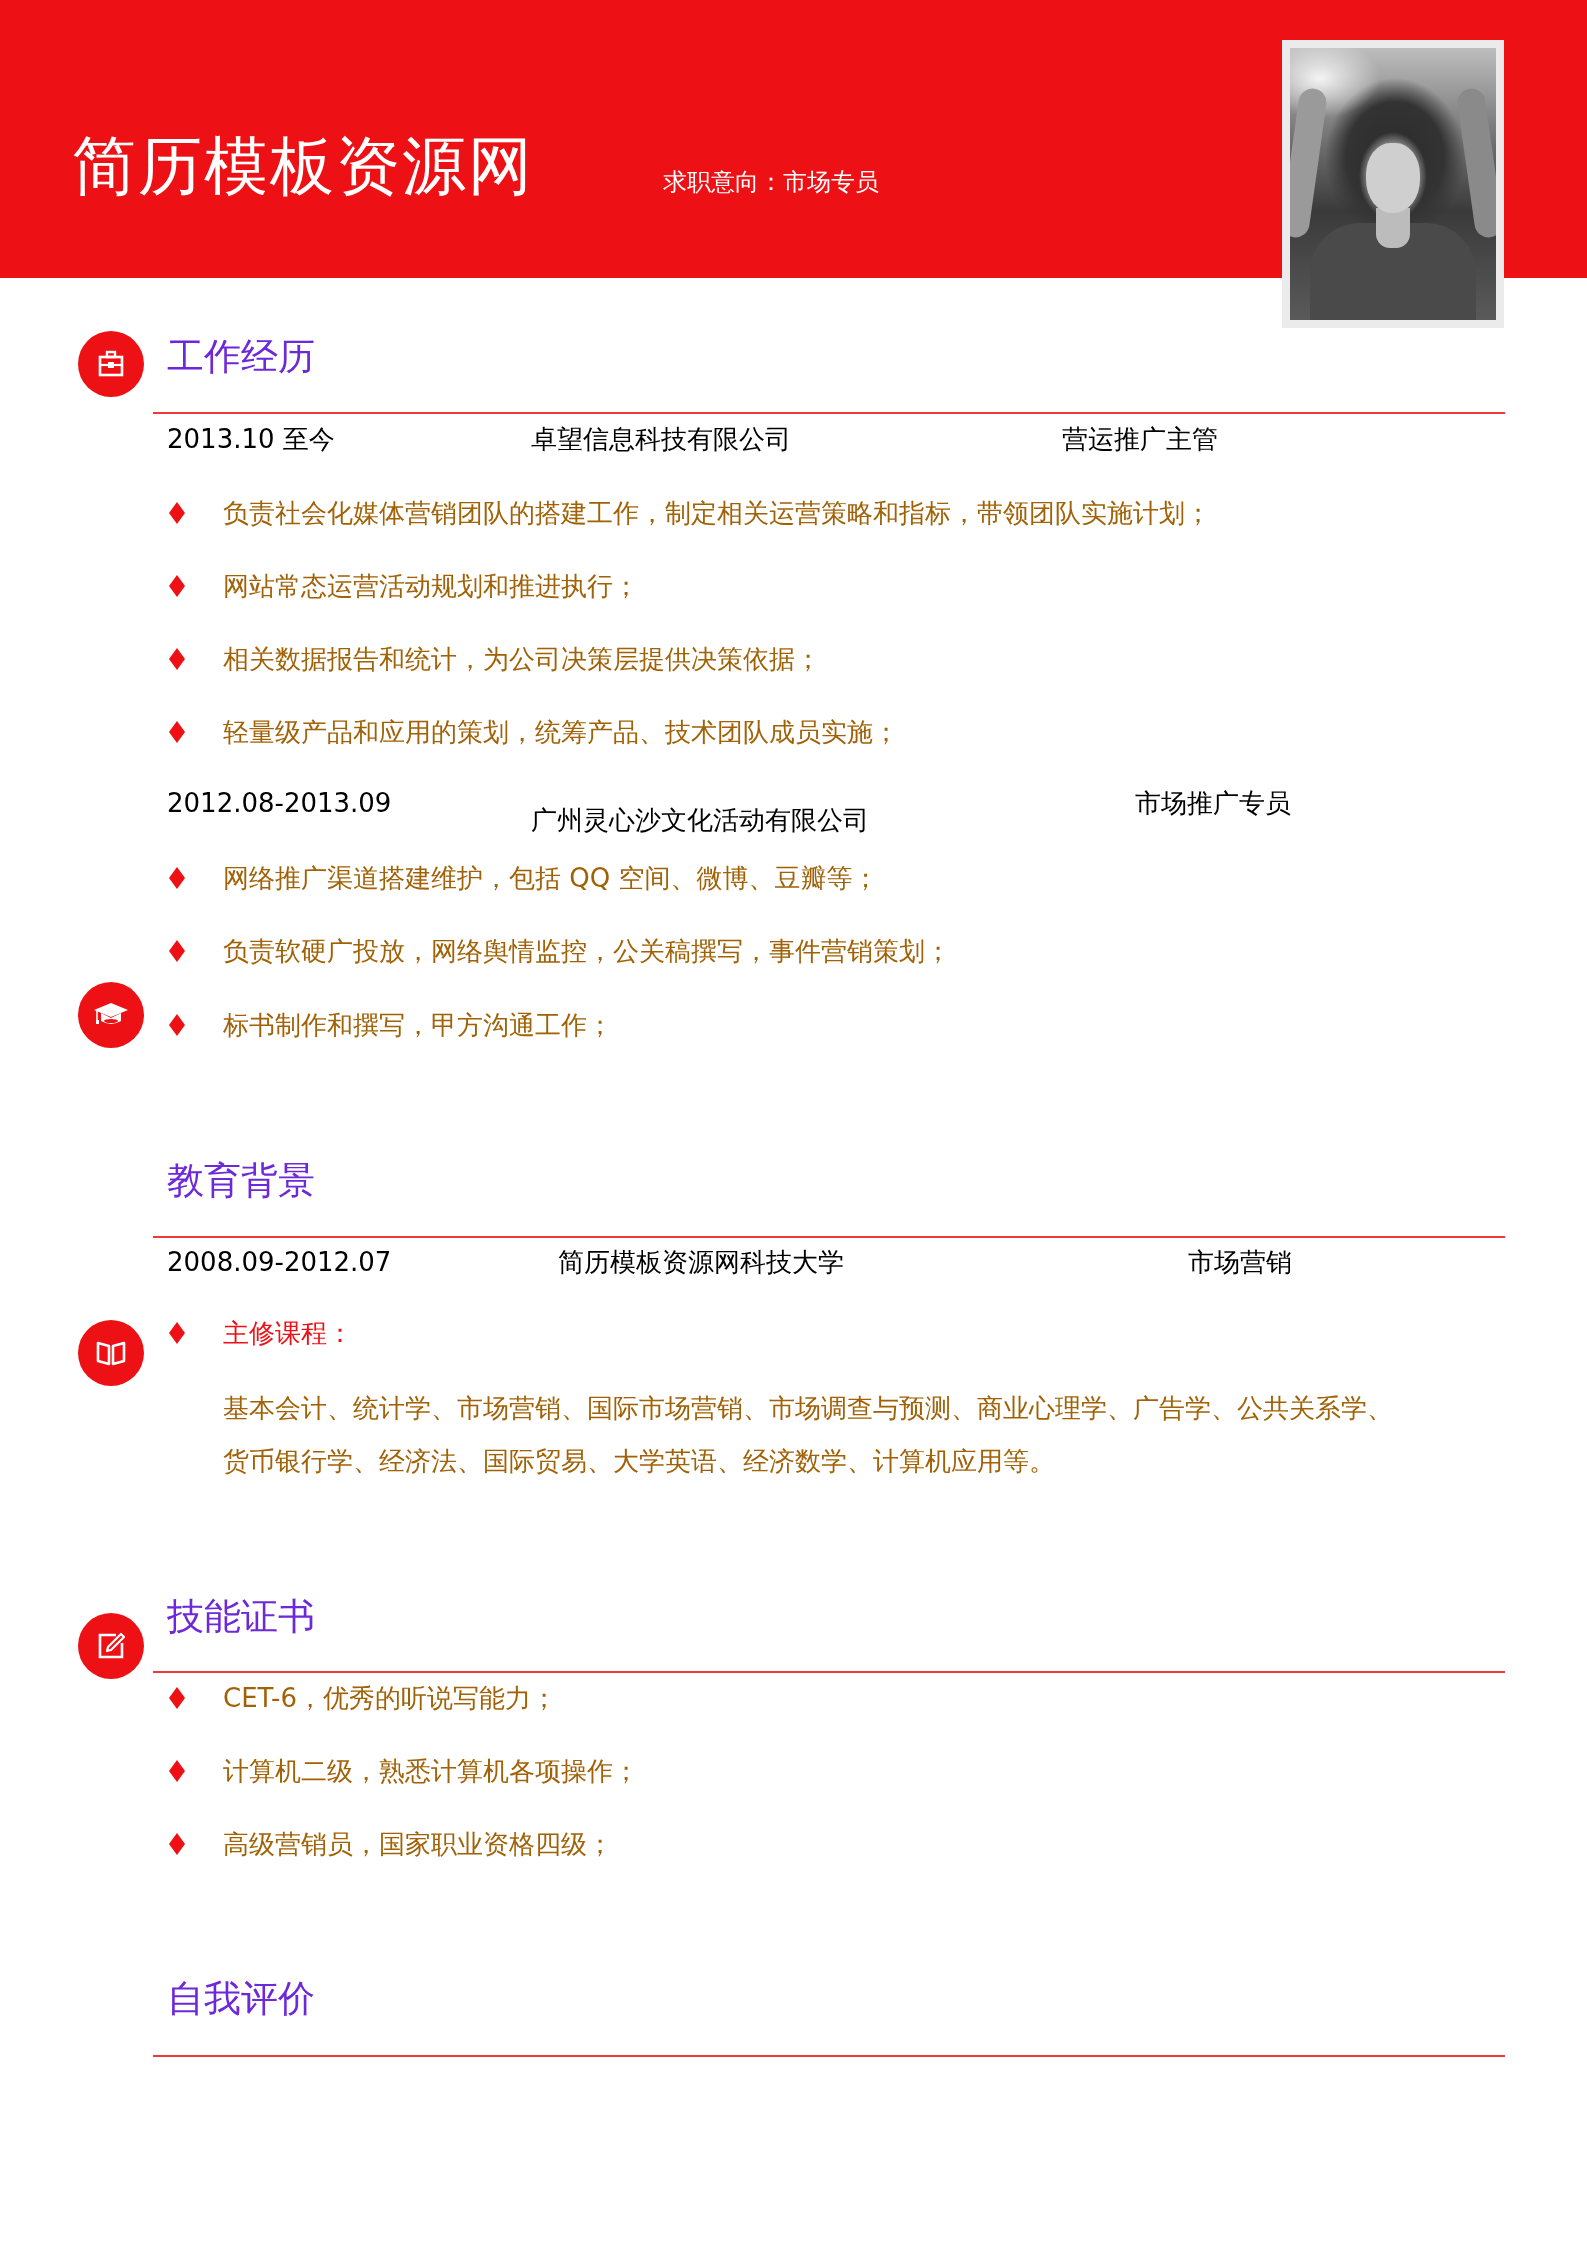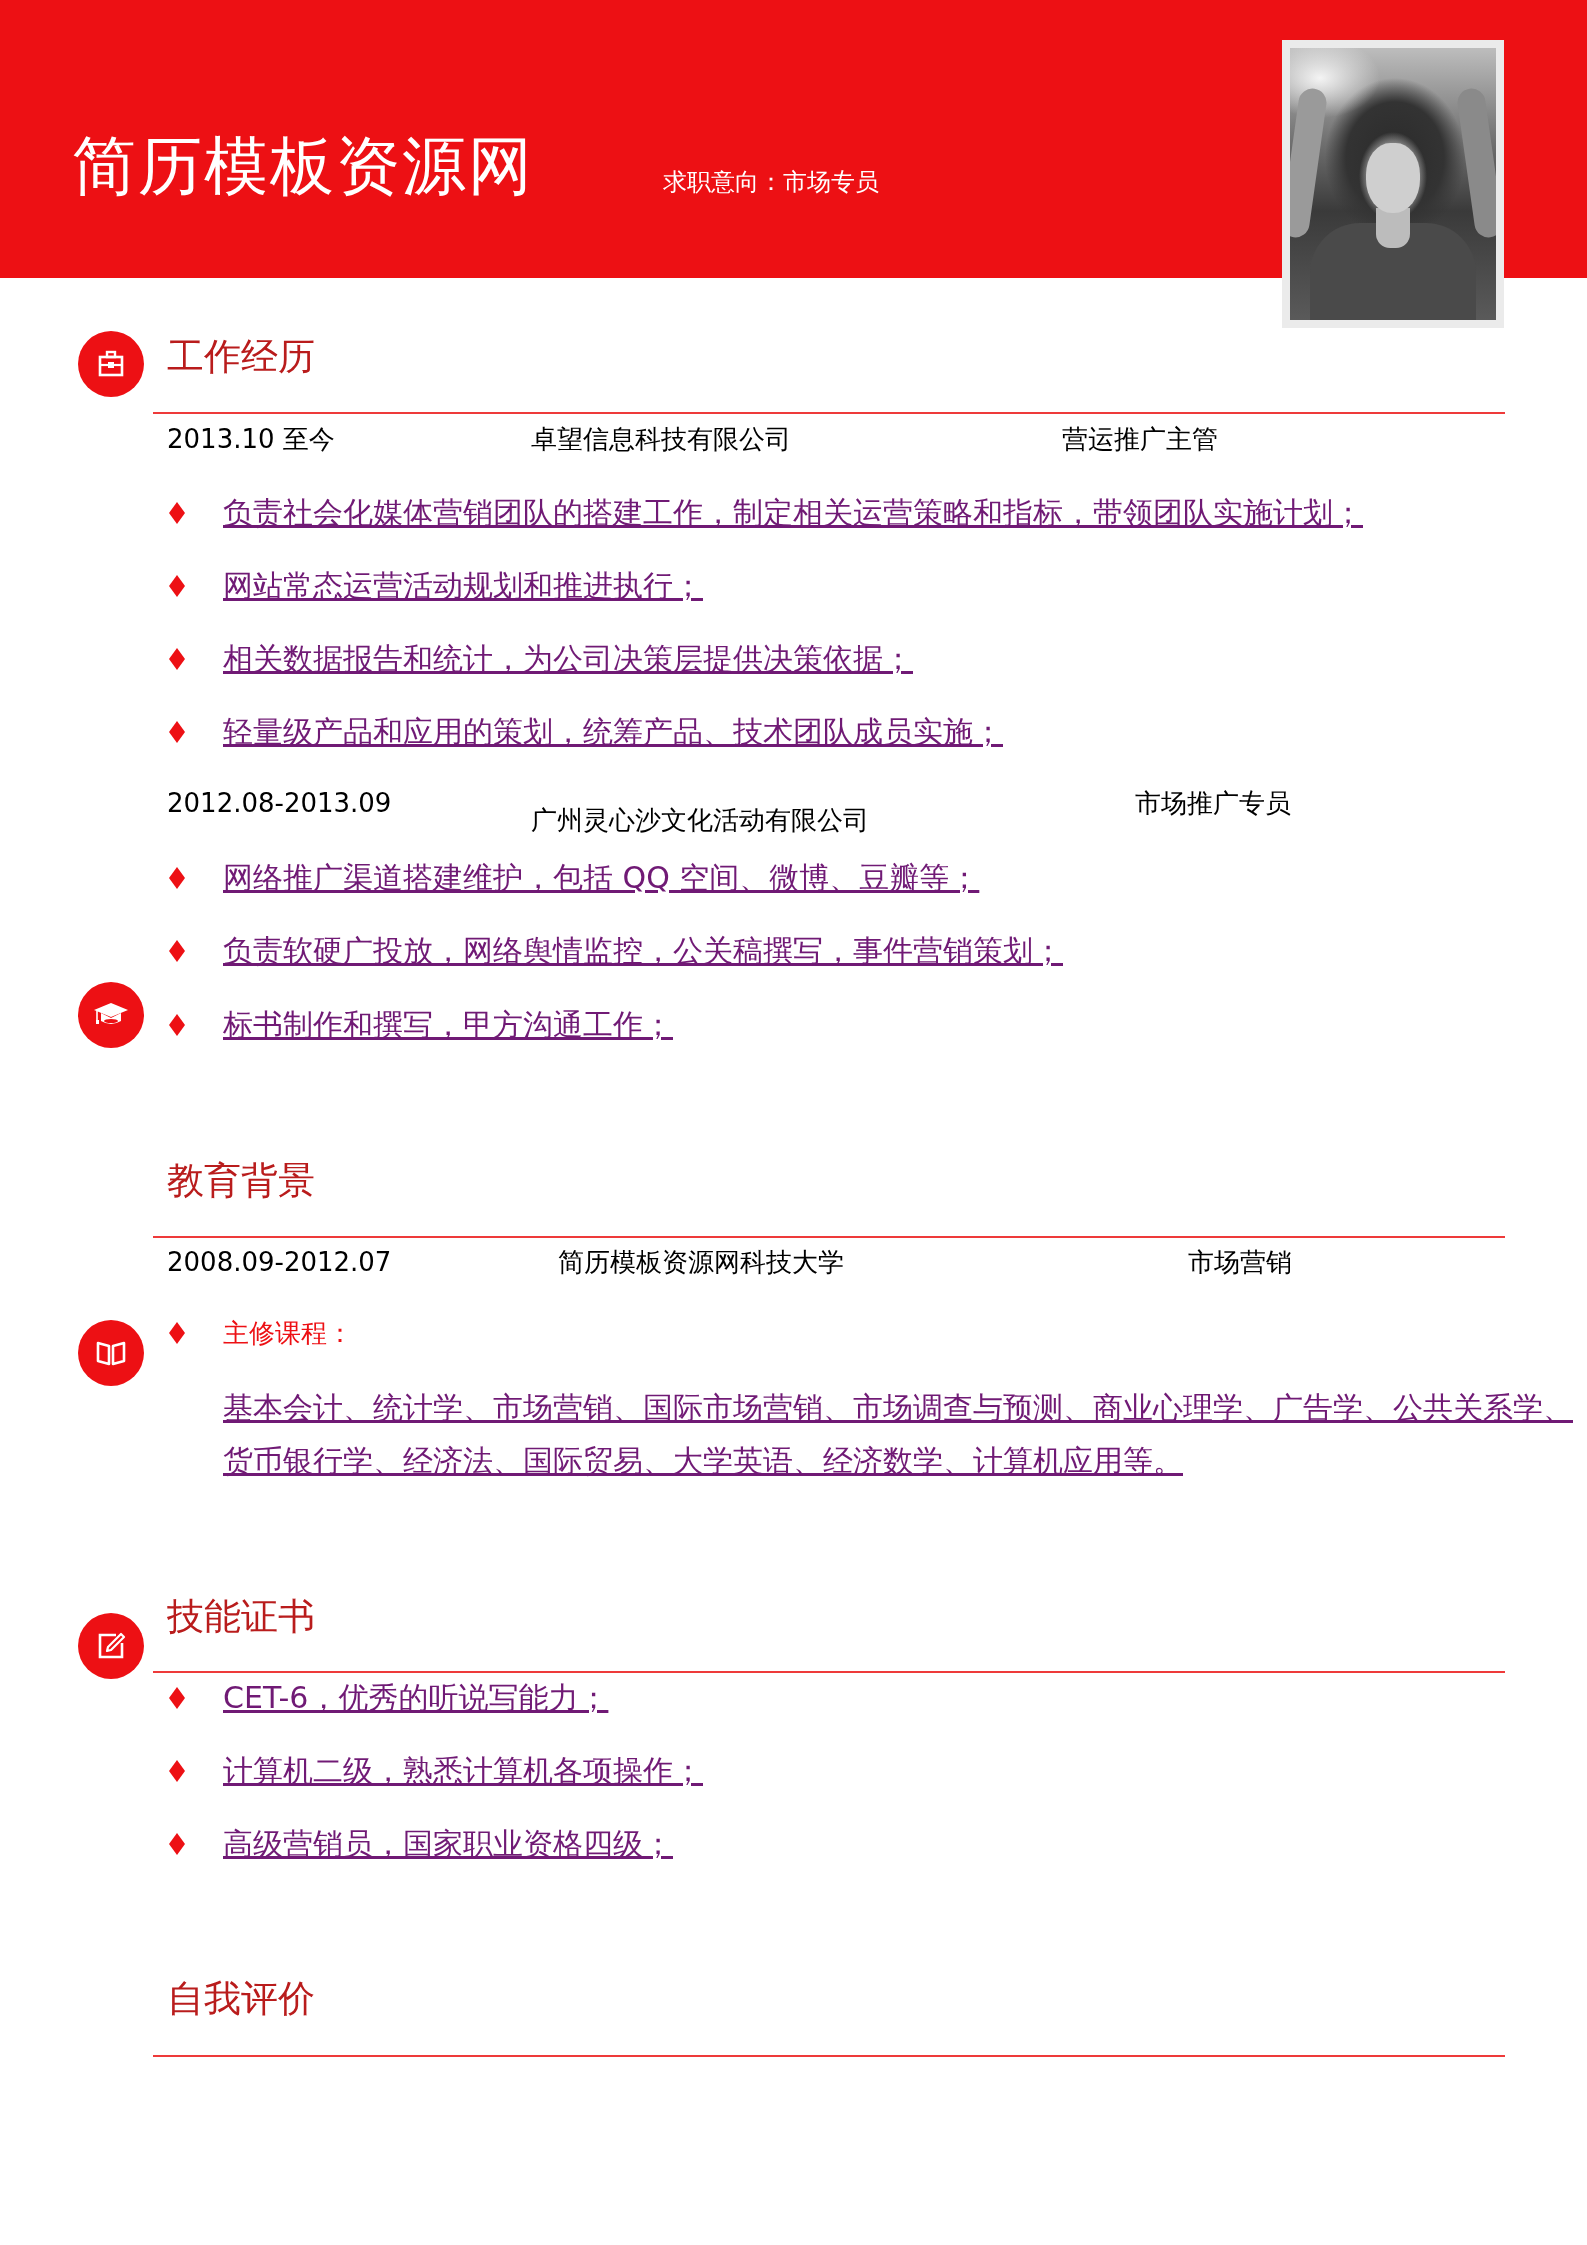--- a/index.html
+++ b/index.html
@@ -17,26 +17,26 @@
       radial-gradient(ellipse 70px 80px at 105px 110px, #2b2b2b 0%, #333 70%, rgba(40,40,40,0) 100%),
       linear-gradient(180deg, #bdbdbd 0%, #7a7a7a 30%, #3a3a3a 60%, #5a5a5a 100%);
   }
   .photo .shirt { position: absolute; left: 20px; top: 175px; width: 166px; height: 110px; background: #4a4a4a; border-radius: 50px 50px 0 0; }
   .photo .neck { position: absolute; left: 86px; top: 160px; width: 34px; height: 40px; background: #bcbcbc; border-radius: 0 0 14px 14px; }
   .photo .face { position: absolute; left: 76px; top: 95px; width: 54px; height: 70px; background: #cfcfcf; border-radius: 45% 45% 48% 48%; }
   .photo .arm-l { position: absolute; left: 0px; top: 40px; width: 28px; height: 150px; background: #9a9a9a; border-radius: 14px; transform: rotate(8deg); }
   .photo .arm-r { position: absolute; left: 176px; top: 40px; width: 28px; height: 150px; background: #8a8a8a; border-radius: 14px; transform: rotate(-8deg); }
 
   .icon-circle { position: absolute; width: 66px; height: 66px; border-radius: 50%; background: #ED1014; display: flex; align-items: center; justify-content: center; }
-  .section-title { font-size: 37px; line-height: 46px; color: #b91c1c; }
+  .section-title { font-size: 37px; line-height: 46px; color: #6d28d9; }
   .rule { position: absolute; left: 153px; width: 1352px; height: 2px; background: #EE3A3A; }
   .entry { font-size: 26px; line-height: 32px; color: #000000; }
   .bullet { position: absolute; width: 16px; height: 22px; }
   .bullet svg { display: block; }
-  .item { font-size: 30px; line-height: 32px; color: #701a75; text-decoration: underline; }
+  .item { font-size: 26px; line-height: 32px; color: #a16207; }
   .item-red { font-size: 26px; line-height: 32px; color: #ED1014; }
 </style>
 </head>
 <body>
 
 <div class="header-band"></div>
 <div class="abs name-title">简历模板资源网</div>
 <div class="abs job-intent">求职意向：市场专员</div>
 <div class="photo-frame">
   <div class="photo">

